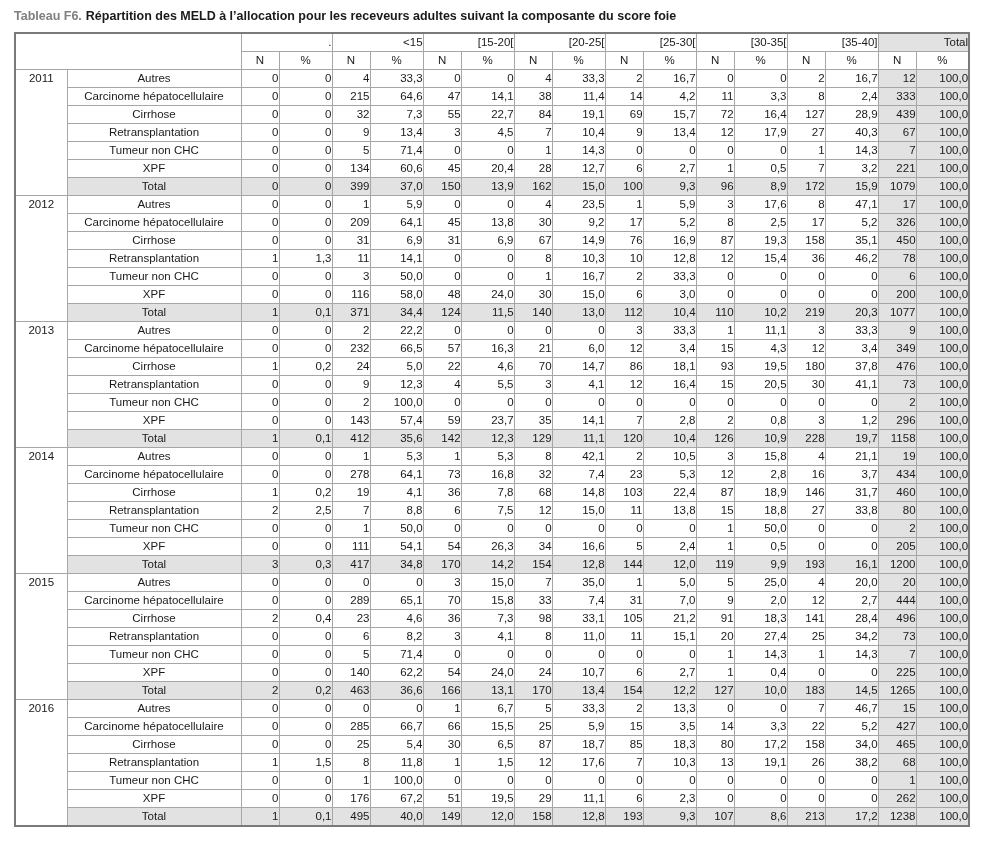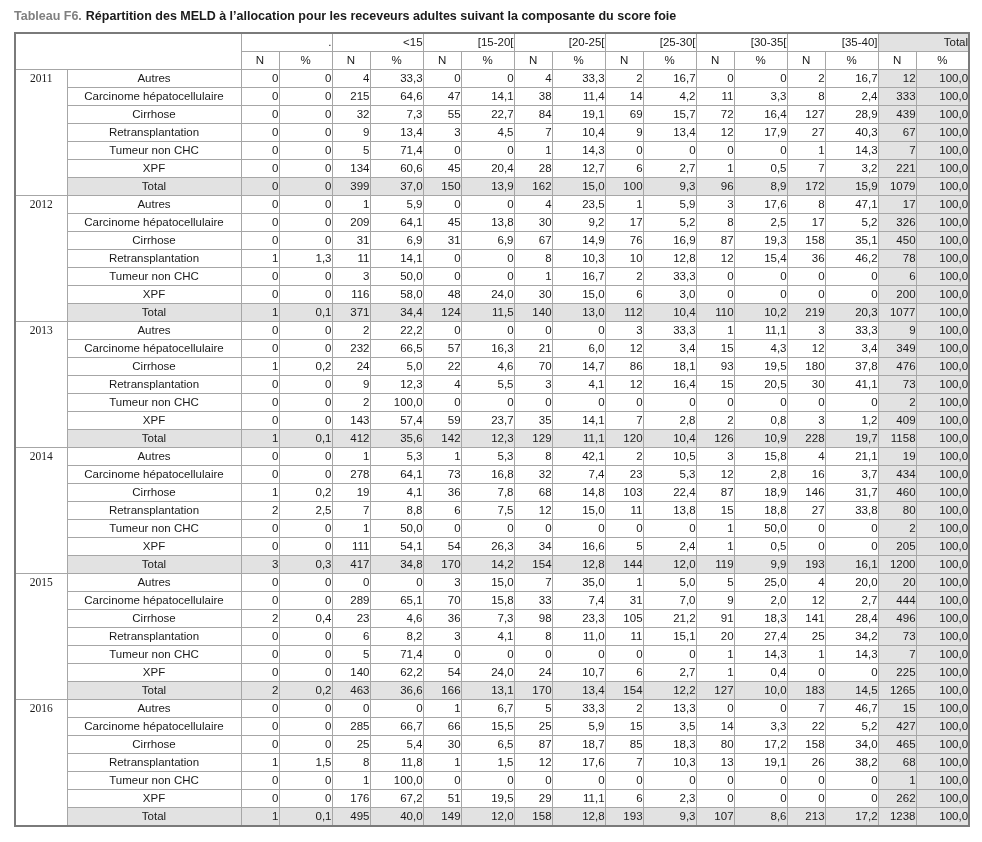--- a/index.html
+++ b/index.html
@@ -20,21 +20,21 @@
   table.meld th,table.meld td{
     border:1px solid #a6a6a6;
     height:17px;line-height:17px;
     padding:0;margin:0;overflow:hidden;white-space:nowrap;
     font-weight:normal;color:#1a1a1a;
   }
   .num{text-align:right;padding-right:7px;}
   .grp{text-align:right;padding-right:7px;font-weight:bold;}
   .subh{text-align:center;font-weight:bold;}
   .lbl{text-align:center;padding-left:8px;}
-  .yr{text-align:center;vertical-align:top;background:#ffffff;font-family:Liberation Serif, serif;}
+  .yr{text-align:center;vertical-align:top;background:#ffffff;}
   .b{font-weight:bold;}
   .shade{background:#e2e2e2;}
 </style>
 </head>
 <body>
 
 <div class="page">
   <div class="title">
     <span class="prefix">Tableau F6.</span><span class="text">Répartition des MELD à l’allocation pour les receveurs adultes suivant la composante du score foie</span>
   </div>
@@ -465,21 +465,21 @@
           <td class="num">59</td>
           <td class="num">23,7</td>
           <td class="num">35</td>
           <td class="num">14,1</td>
           <td class="num">7</td>
           <td class="num">2,8</td>
           <td class="num">2</td>
           <td class="num">0,8</td>
           <td class="num">3</td>
           <td class="num">1,2</td>
-          <td class="num b shade">409</td>
+          <td class="num b shade">296</td>
           <td class="num b shade">100,0</td>
         </tr>
         <tr>
           <td class="lbl b shade">Total</td>
           <td class="num b shade">1</td>
           <td class="num b shade">0,1</td>
           <td class="num b shade">412</td>
           <td class="num b shade">35,6</td>
           <td class="num b shade">142</td>
           <td class="num b shade">12,3</td>
@@ -669,21 +669,21 @@
         </tr>
         <tr>
           <td class="lbl">Cirrhose</td>
           <td class="num">2</td>
           <td class="num">0,4</td>
           <td class="num">23</td>
           <td class="num">4,6</td>
           <td class="num">36</td>
           <td class="num">7,3</td>
           <td class="num">98</td>
-          <td class="num">23,3</td>
+          <td class="num">33,1</td>
           <td class="num">105</td>
           <td class="num">21,2</td>
           <td class="num">91</td>
           <td class="num">18,3</td>
           <td class="num">141</td>
           <td class="num">28,4</td>
           <td class="num b shade">496</td>
           <td class="num b shade">100,0</td>
         </tr>
         <tr>

